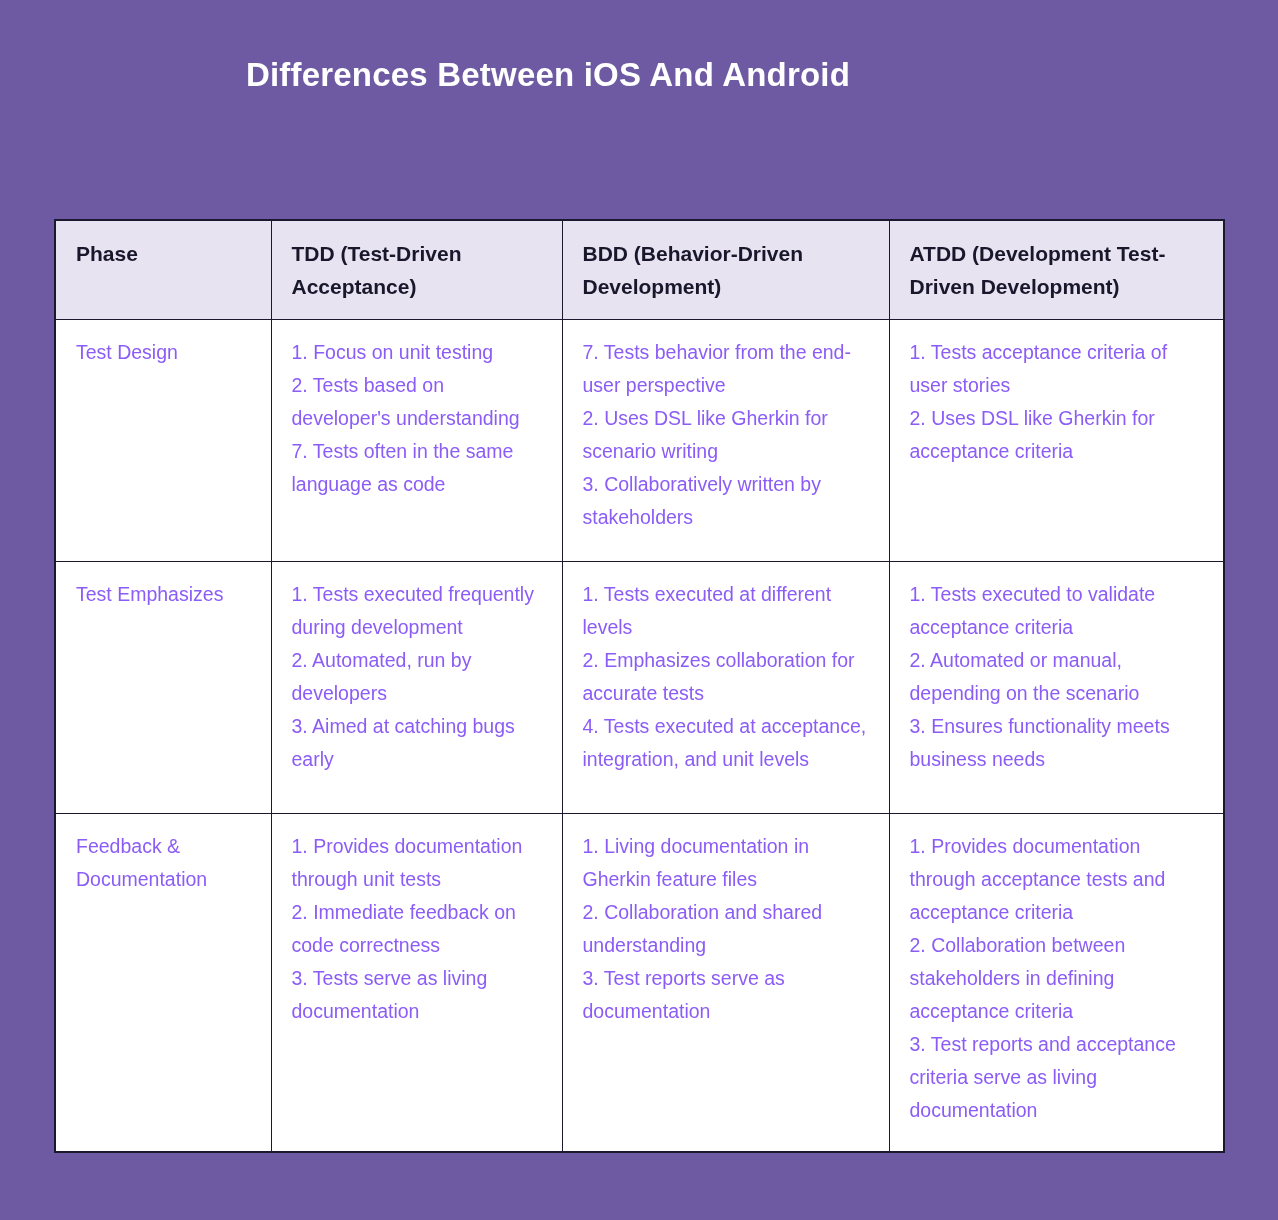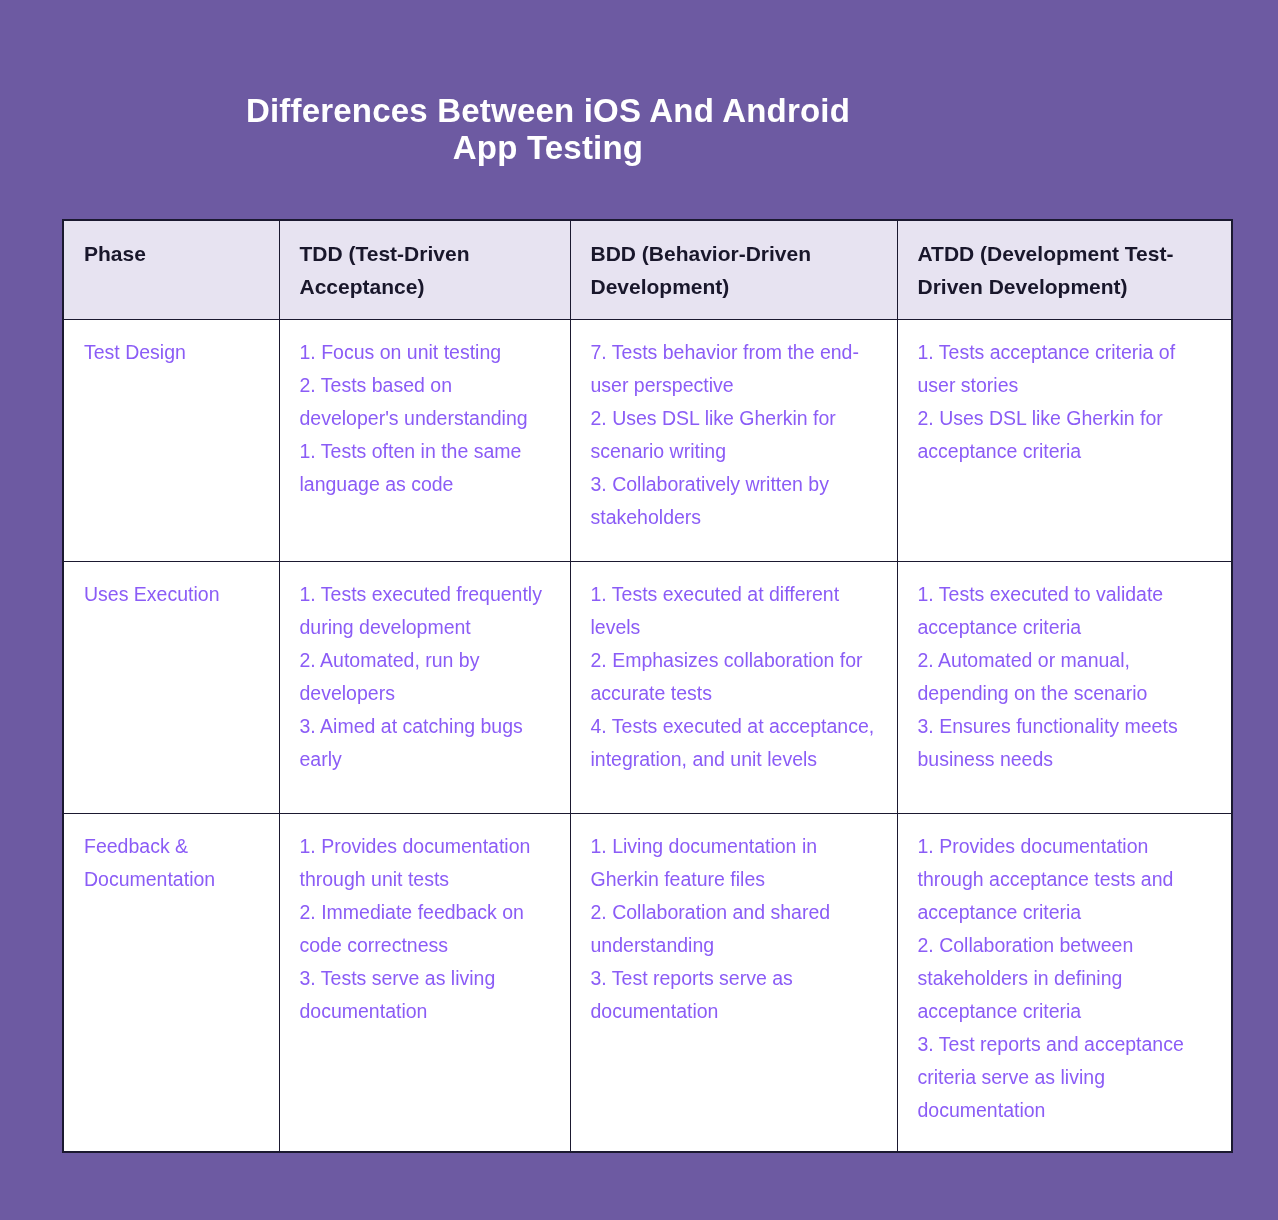--- a/index.html
+++ b/index.html
@@ -10,40 +10,39 @@
     width: 1278px;
     height: 1220px;
     background: #6D5AA2;
     font-family: "Liberation Sans", "DejaVu Sans", sans-serif;
     position: relative;
     overflow: hidden;
   }
   .title-wrap {
     width: 1096px;
     margin-top: 0;
-    padding-top: 92px;
+    padding-top: 56px;
     text-align: center;
   }
   .title-line {
     color: #FFFFFF;
     font-size: 33px;
     line-height: 37px;
     font-weight: 700;
     letter-spacing: 0.2px;
   }
   .comparison-table {
     position: absolute;
     left: 54px;
     top: 219px;
     width: 1169px;
     border-collapse: collapse;
     table-layout: fixed;
     background: #FFFFFF;
     border: 2px solid #1B1930;
-    margin-left: 8px;
   }
   .comparison-table col.c1 { width: 216px; }
   .comparison-table col.c2 { width: 291px; }
   .comparison-table col.c3 { width: 327px; }
   .comparison-table col.c4 { width: 335px; }
   .comparison-table th,
   .comparison-table td {
     border: 1px solid #1B1930;
     vertical-align: top;
     text-align: left;
@@ -71,21 +70,20 @@
   .cell-item {
     margin: 0;
     padding: 0;
   }
 </style>
 </head>
 <body>
 
 <div class="title-wrap">
   <div class="title-line">Differences Between iOS And Android</div>
-  <div class="title-line">App Testing</div>
 </div>
 
 <table class="comparison-table">
   <colgroup>
     <col class="c1">
       <col class="c2">
       <col class="c3">
       <col class="c4">
   </colgroup>
   <thead>
@@ -95,34 +93,34 @@
       <th>BDD (Behavior-Driven Development)</th>
       <th>ATDD (Development Test-Driven Development)</th>
     </tr>
   </thead>
   <tbody>
       <tr>
         <td>Test Design</td>
         <td>
           <p class="cell-item">1. Focus on unit testing</p>
           <p class="cell-item">2. Tests based on developer's understanding</p>
-          <p class="cell-item">1. Tests often in the same language as code</p>
+          <p class="cell-item">7. Tests often in the same language as code</p>
         </td>
         <td>
           <p class="cell-item">7. Tests behavior from the end-user perspective</p>
           <p class="cell-item">2. Uses DSL like Gherkin for scenario writing</p>
           <p class="cell-item">3. Collaboratively written by stakeholders</p>
         </td>
         <td>
           <p class="cell-item">1. Tests acceptance criteria of user stories</p>
           <p class="cell-item">2. Uses DSL like Gherkin for acceptance criteria</p>
         </td>
       </tr>
       <tr>
-        <td>Uses Execution</td>
+        <td>Test Emphasizes</td>
         <td>
           <p class="cell-item">1. Tests executed frequently during development</p>
           <p class="cell-item">2. Automated, run by developers</p>
           <p class="cell-item">3. Aimed at catching bugs early</p>
         </td>
         <td>
           <p class="cell-item">1. Tests executed at different levels</p>
           <p class="cell-item">2. Emphasizes collaboration for accurate tests</p>
           <p class="cell-item">4. Tests executed at acceptance, integration, and unit levels</p>
         </td>

